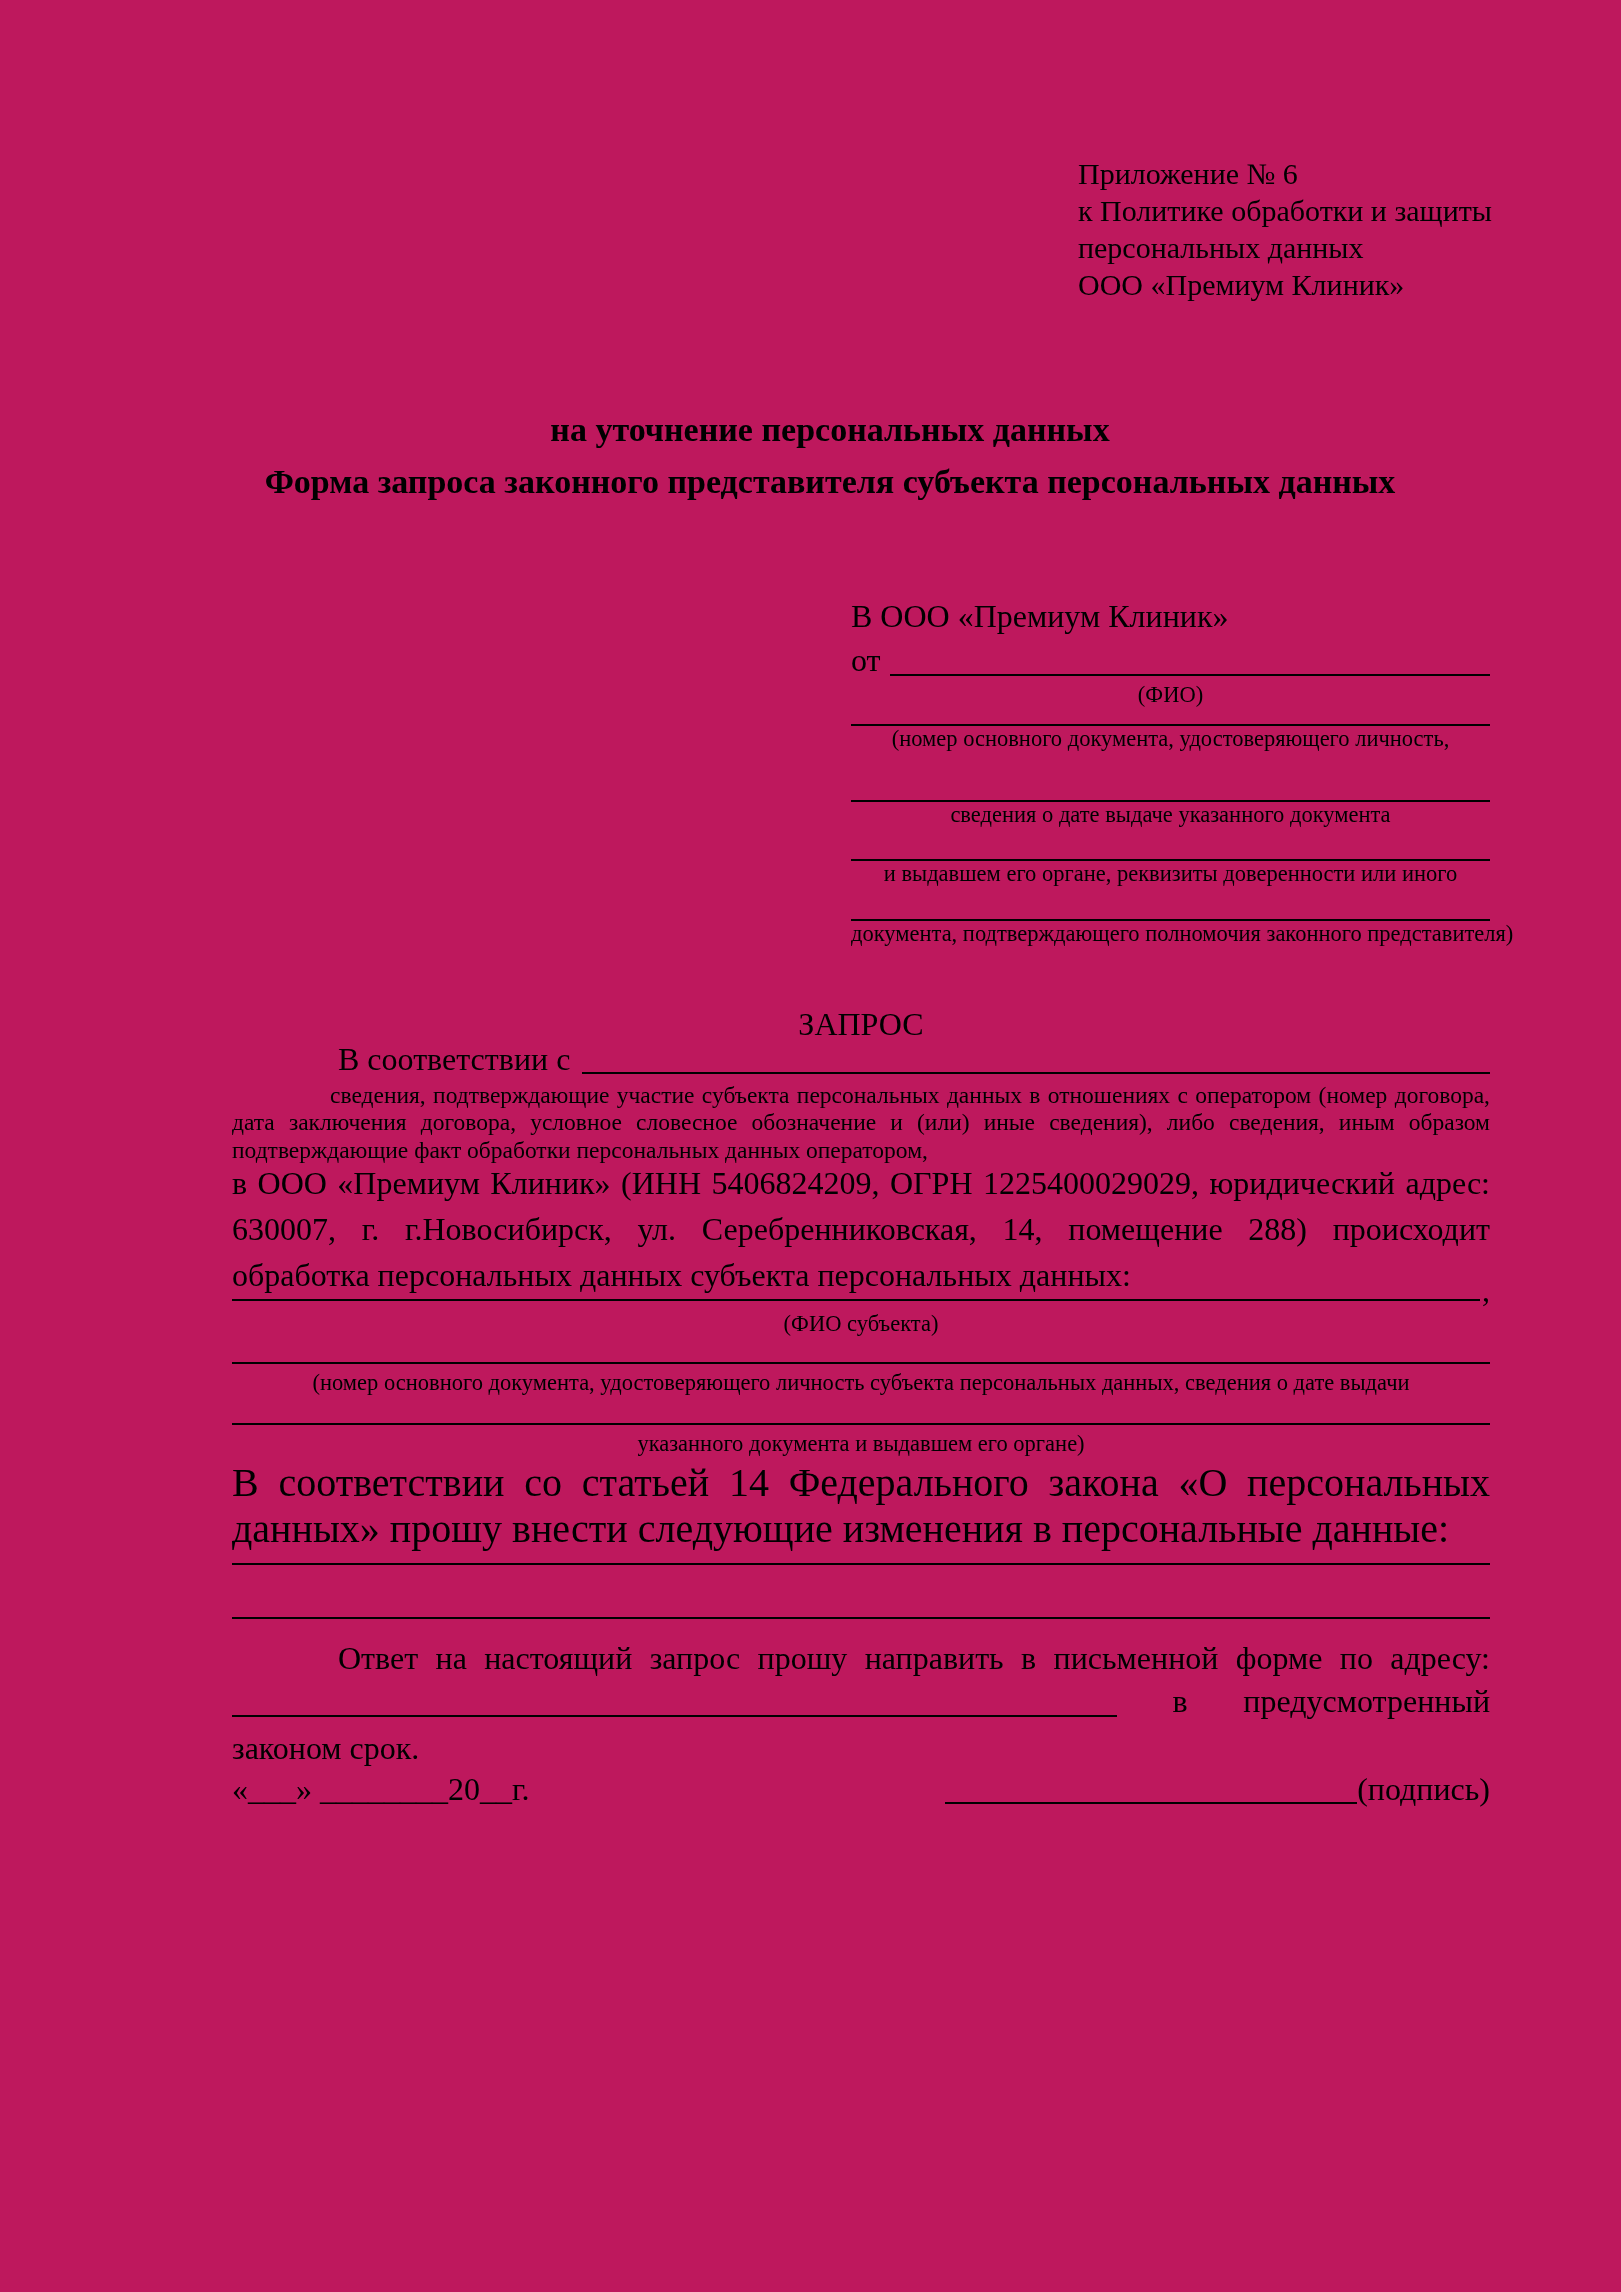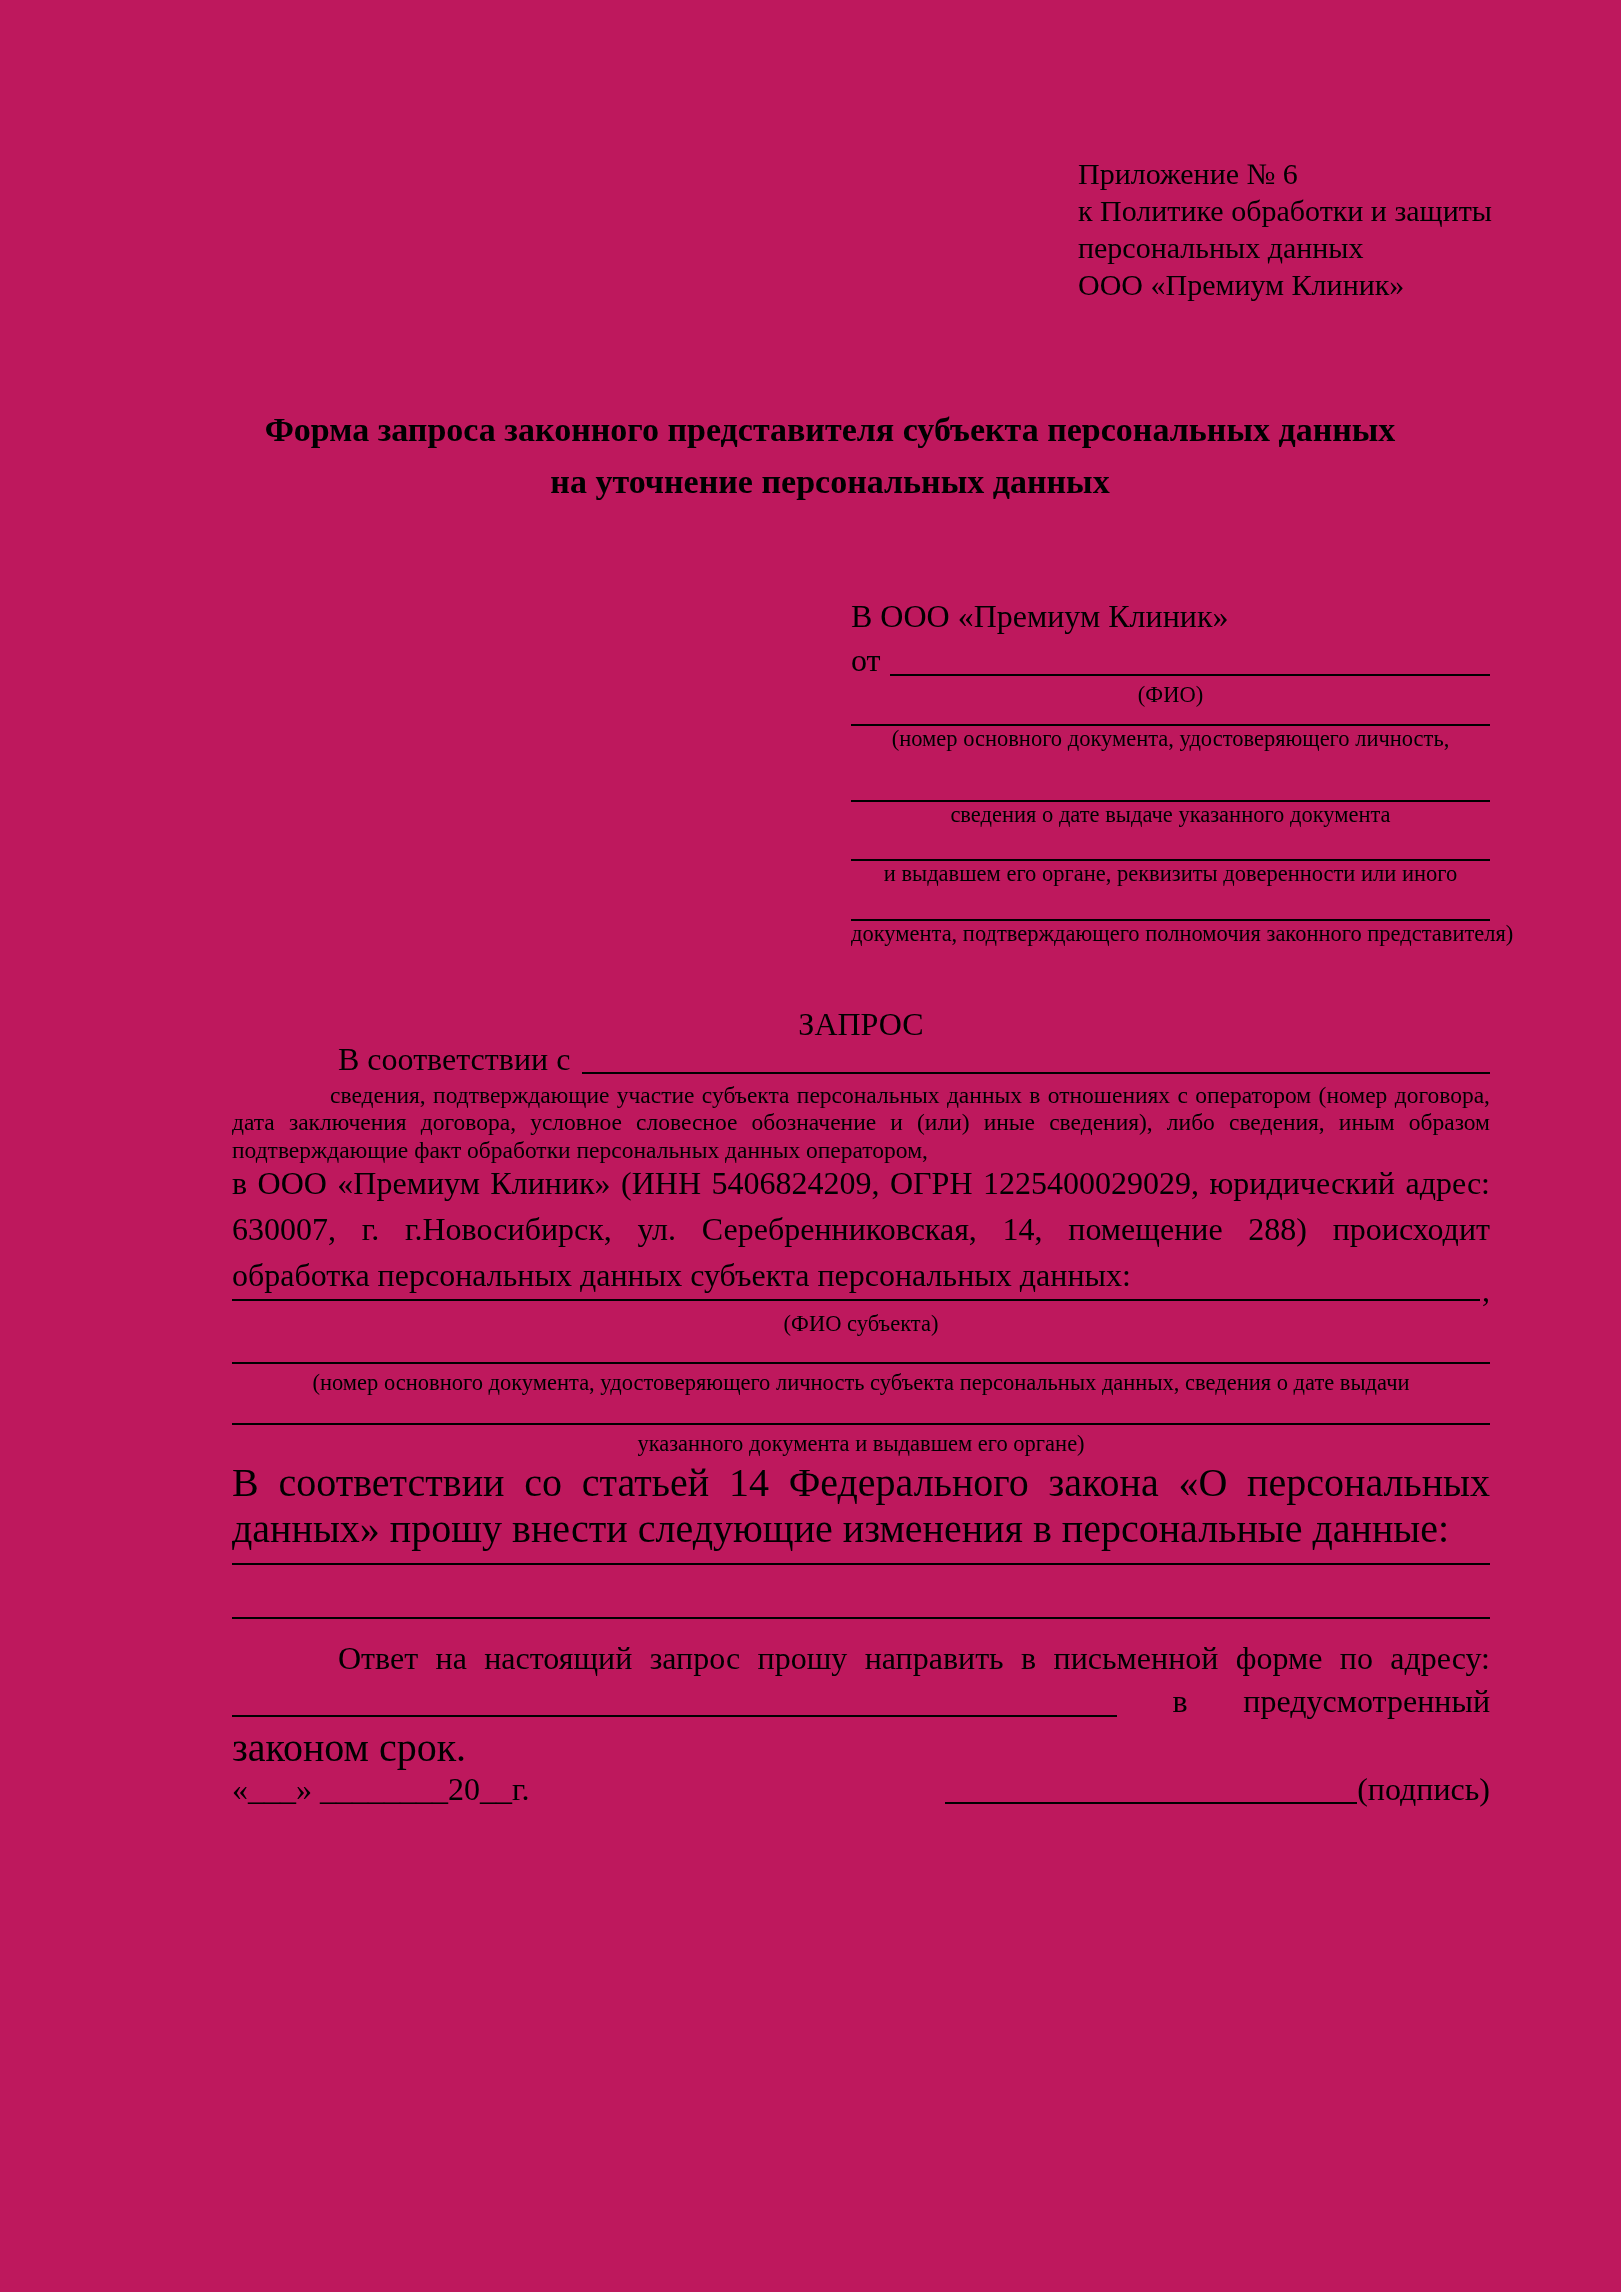--- a/index.html
+++ b/index.html
@@ -46,41 +46,41 @@
   .rule-b{left:232px;top:1423px;width:1258px;}
   .cap-b{left:232px;top:1431px;width:1258px;}
   
   .article{left:232px;top:1460px;width:1258px;font-size:40px;line-height:46px;text-align:justify;}
   .rule-c{left:232px;top:1563px;width:1258px;}
   .rule-d{left:232px;top:1617px;width:1258px;}
   
   .reply1{left:232px;top:1635px;width:1258px;font-size:32px;line-height:46px;text-align:justify;text-align-last:justify;text-indent:106px;}
   .reply2{left:232px;top:1678px;width:1258px;display:flex;justify-content:space-between;align-items:flex-end;font-size:32px;line-height:46px;}
   .reply2 .rule{width:885px;border-bottom:2.9px solid #000;margin-bottom:6.9px;}
-  .reply3{left:232px;top:1725px;width:1258px;font-size:40px;line-height:46px;}
+  .reply3{left:232px;top:1725px;width:1258px;font-size:32px;line-height:46px;}
   
   .footer-row{left:232px;top:1766px;width:1258px;display:flex;justify-content:space-between;align-items:flex-end;font-size:32px;line-height:46px;gap:8px;}
   .sig-group{display:flex;align-items:flex-end;}
   .sig-group .rule{width:412px;border-bottom:2.9px solid #000;margin-bottom:7.8px;}
 </style>
 </head>
 <body>
 
 <div class="page">
 
   <div class="abs appendix">
     <div>Приложение № 6</div>
     <div>к Политике обработки и защиты</div>
     <div>персональных данных</div>
     <div>ООО «Премиум Клиник»</div>
   </div>
 
   <div class="abs doc-title">
+    <div>на уточнение персональных данных</div>
     <div>Форма запроса законного представителя субъекта персональных данных</div>
-    <div>на уточнение персональных данных</div>
   </div>
 
   <div class="abs addressee">
     <div>В ООО «Премиум Клиник»</div>
     <div class="from-row">
       <span class="lbl">от</span>
       <span class="rule"></span>
     </div>
     <div class="cap">(ФИО)</div>
 

